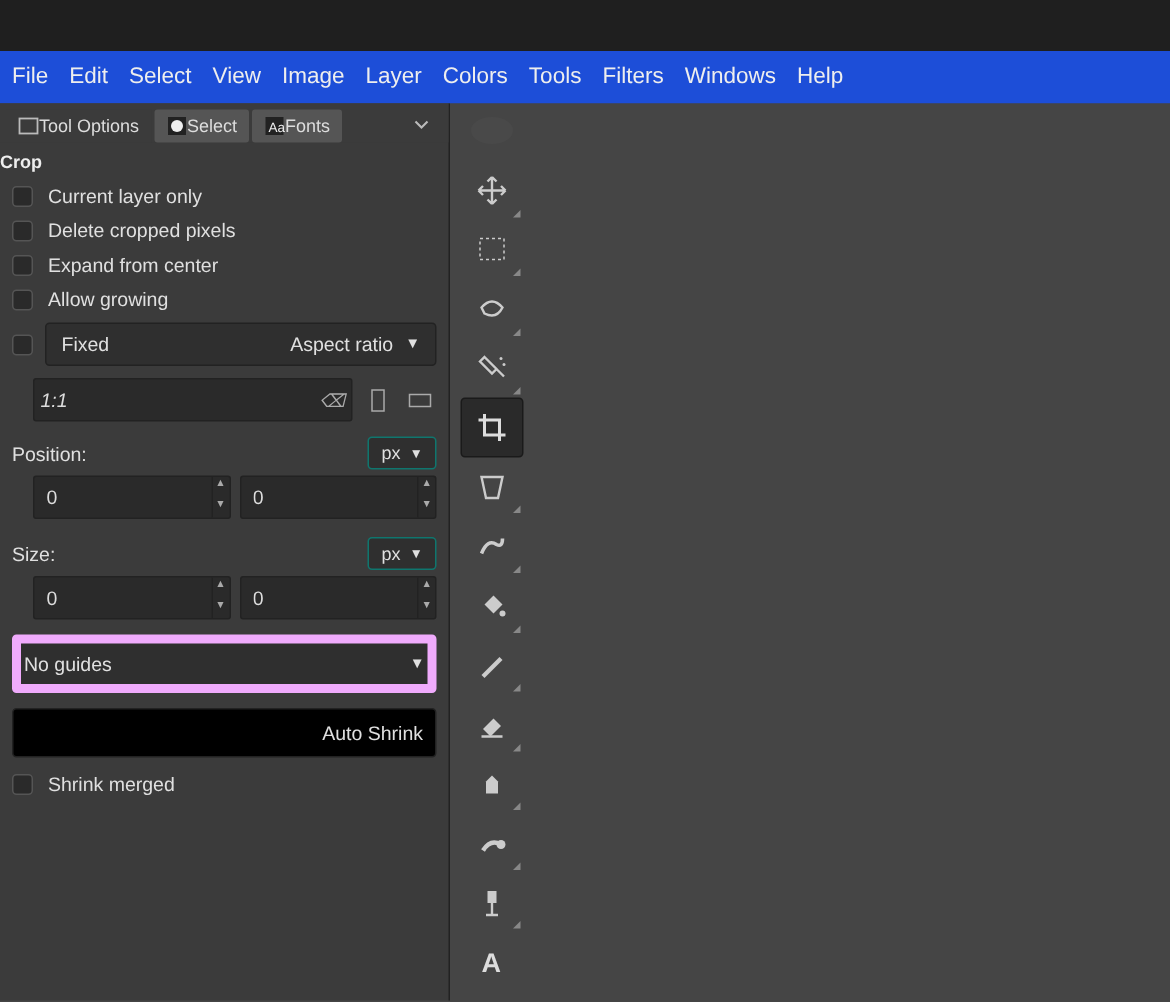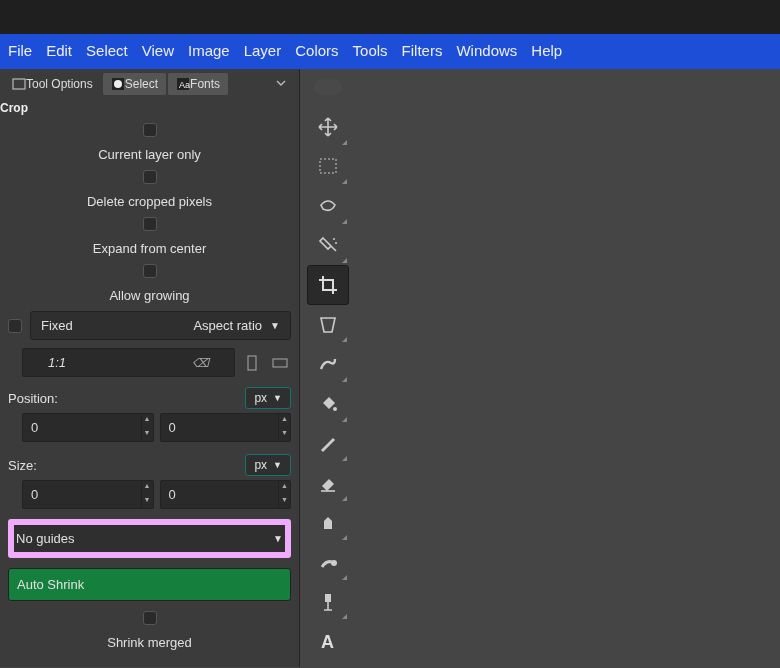--- a/index.html
+++ b/index.html
@@ -42,21 +42,20 @@
 .tab .icon { width: 14px; height: 14px; display: inline-block; }
 .tabs .spacer { flex: 1; }
 .tabs .expand-icon { width: 14px; height: 14px; margin-right: 6px; cursor: pointer; }
 .section-title {
   font-weight: bold; font-size: 12px; padding: 6px 6px 4px 0;
   color: #eee;
 }
 .checkbox-row {
   display: flex; align-items: center; gap: 10px;
   padding: 4px 8px;
-  flex-direction: column;
 }
 .check {
   width: 14px; height: 14px; border-radius: 3px;
   background: #2a2a2a; border: 1px solid #555;
   display: flex; align-items: center; justify-content: center;
   cursor: pointer; flex-shrink: 0;
 }
 .check.checked::after {
   content: "✕"; font-size: 10px; color: #ddd; line-height: 1;
 }
@@ -71,21 +70,21 @@
   border-radius: 3px; padding: 6px 10px;
   cursor: pointer;
 }
 .fixed-select .caret { font-size: 10px; }
 .ratio-row {
   display: flex; align-items: center; gap: 6px;
   padding: 4px 8px 4px 22px;
 }
 .ratio-input {
   flex: 1; background: #2a2a2a; border: 1px solid #222;
-  border-radius: 2px; padding: 6px 25px; font-style: italic;
+  border-radius: 2px; padding: 6px 4px; font-style: italic;
   display: flex; justify-content: space-between; align-items: center;
 }
 .ratio-input span.val { color: #ddd; }
 .mini-icon {
   width: 22px; height: 22px; display: flex; align-items: center; justify-content: center;
   cursor: pointer; color: #aaa;
 }
 .label-row {
   display: flex; align-items: center; justify-content: space-between;
   padding: 6px 8px 2px 8px;
@@ -133,22 +132,22 @@
   position: relative; z-index: 1; width: 12px; display: flex; flex-direction: column;
   border-left: 1px solid #222;
 }
 .opacity-spin div { flex: 1; font-size: 7px; text-align: center; color: #aaa; cursor: pointer; }
 .guides-select {
   margin: 4px 8px; background: #2f2f2f; border: 6px solid #f0abfc;
   border-radius: 3px; padding: 6px 2px; cursor: pointer;
   display: flex; justify-content: space-between; align-items: center;
 }
 .auto-shrink {
-  margin: 6px 8px; background: #15803d; border: 1px solid #222;
-  border-radius: 3px; padding: 8px; text-align: left; cursor: pointer;
+  margin: 6px 8px; background: #000000; border: 1px solid #222;
+  border-radius: 3px; padding: 8px; text-align: right; cursor: pointer;
 }
 .toolbox {
   width: 56px; background: #454545; padding: 6px 0;
   display: flex; flex-direction: column; align-items: center; gap: 0;
   position: relative;
 }
 .logo { width: 40px; height: 24px; margin-bottom: 8px; opacity: 0.25; }
 .tool {
   width: 42px; height: 40px; display: flex; align-items: center; justify-content: center;
   cursor: pointer; border-radius: 3px; margin: 0; position: relative;

